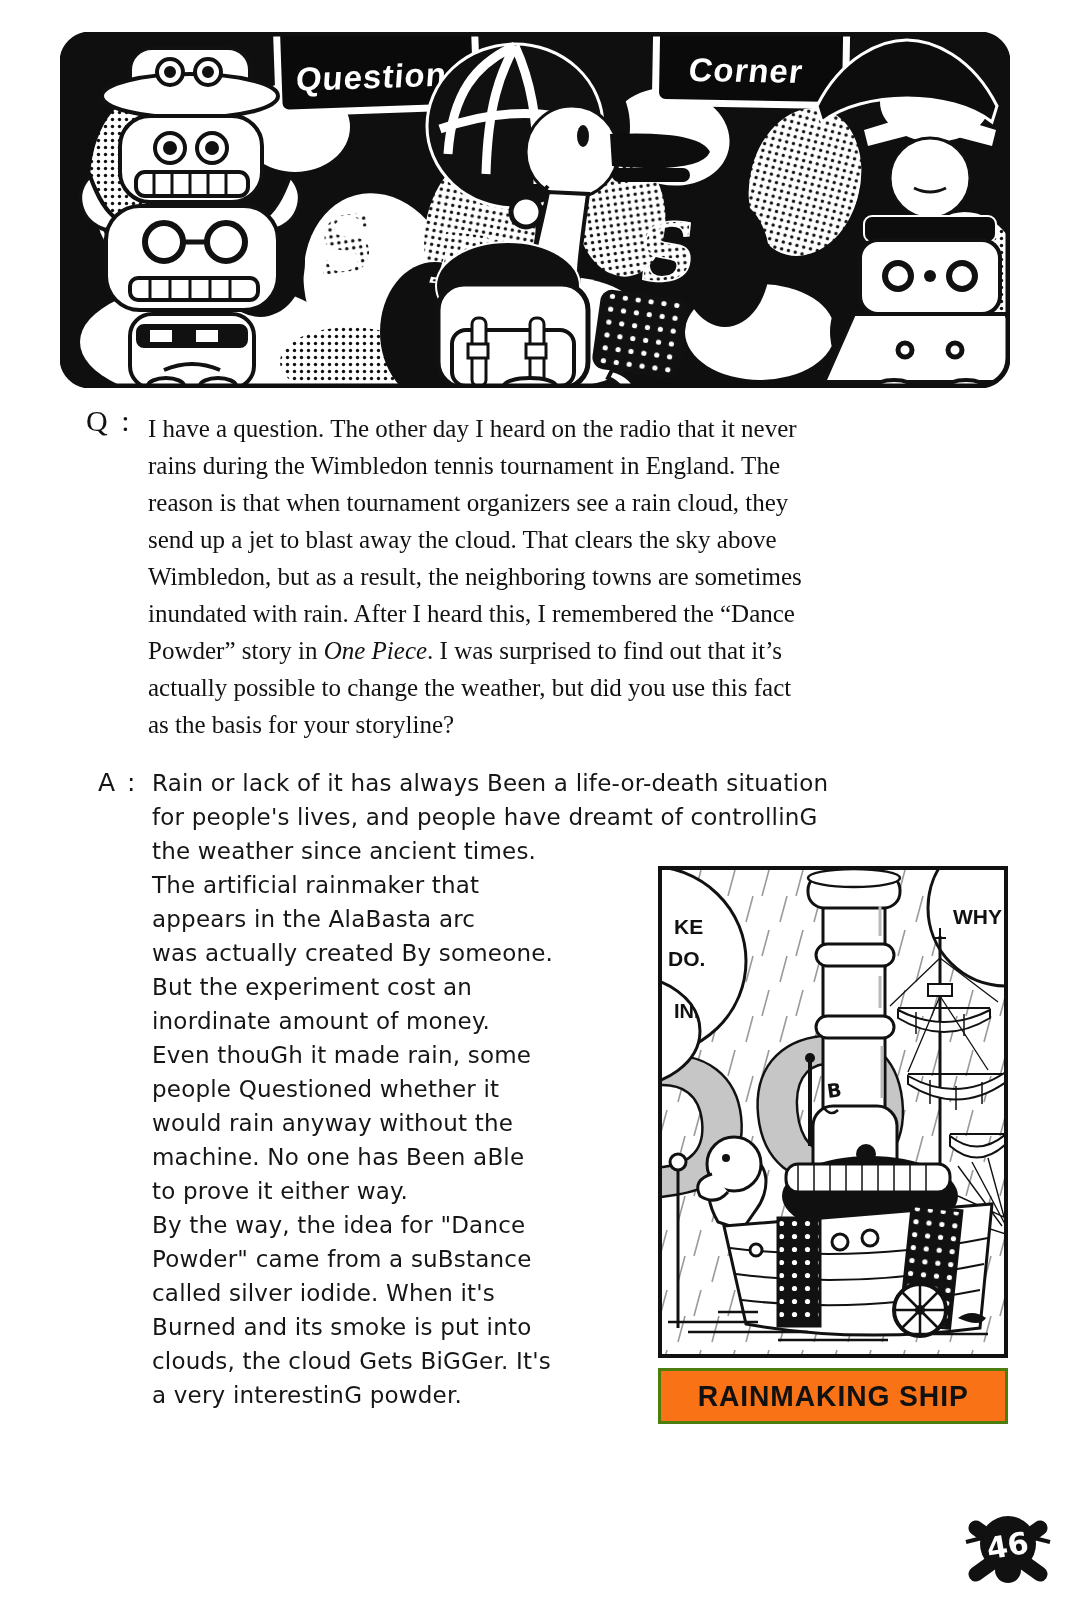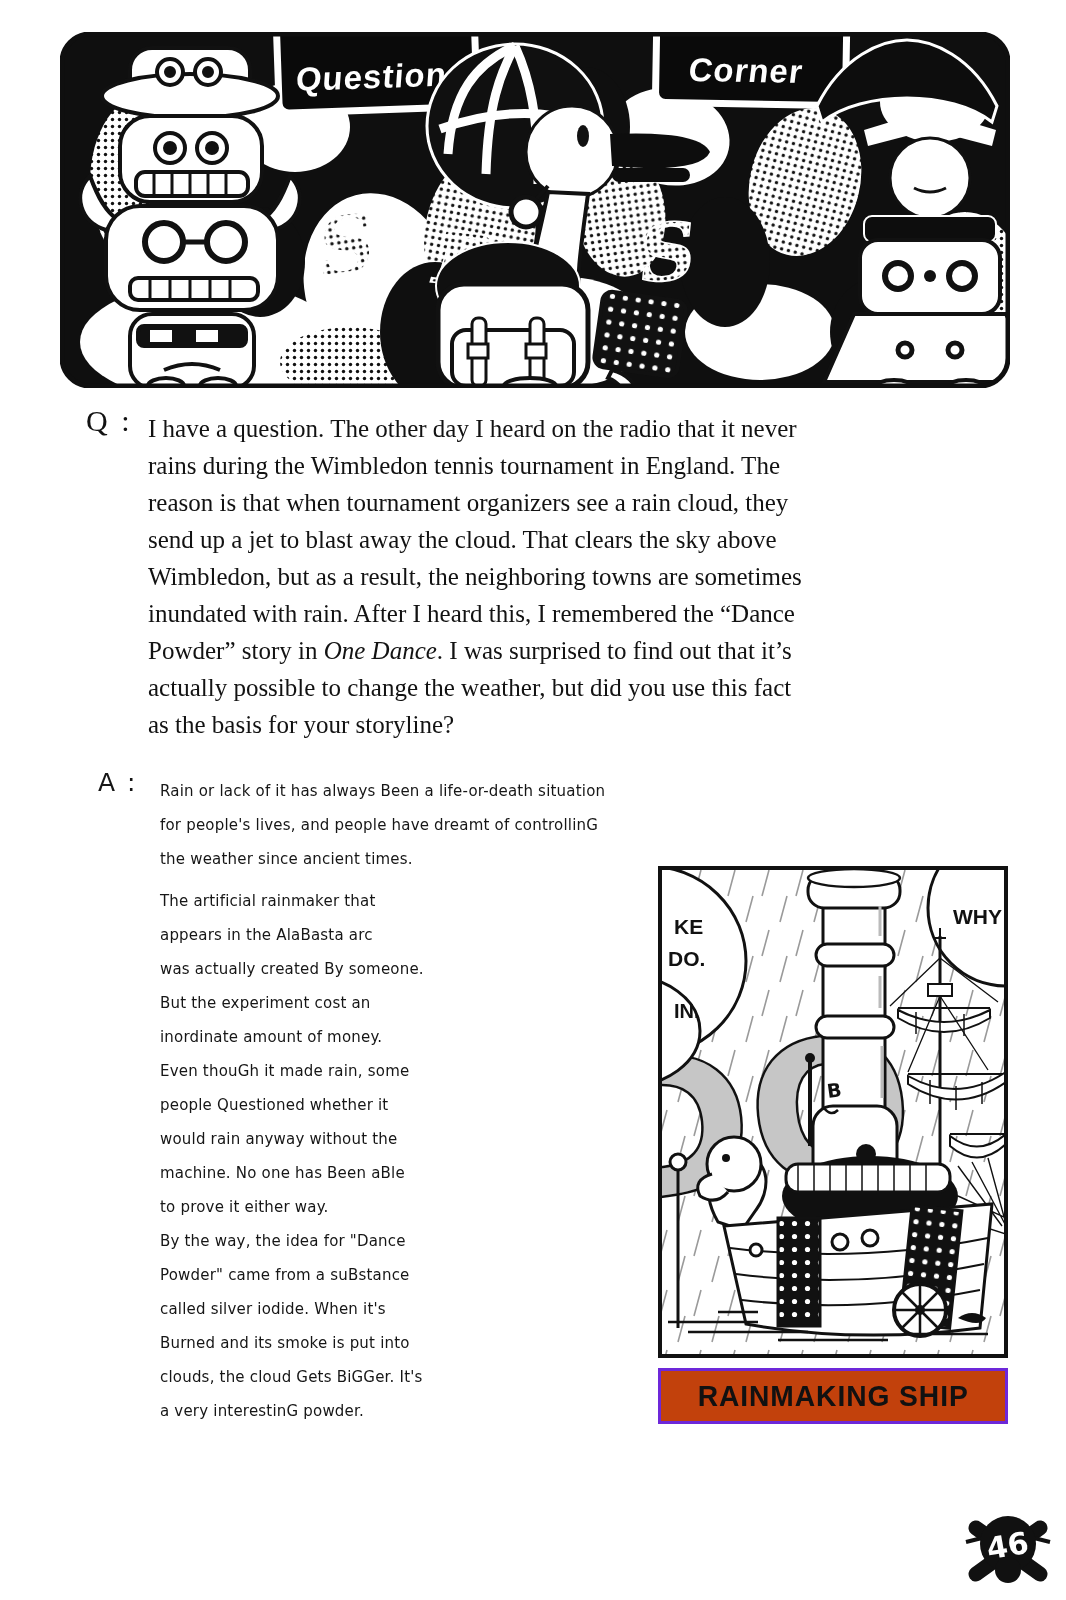--- a/index.html
+++ b/index.html
@@ -8,25 +8,25 @@
   .header-art{position:absolute;left:60px;top:32px;}
   
   .q-row{position:absolute;left:86px;top:402px;display:flex;align-items:flex-start;}
   .q-label{font-size:30px;width:62px;flex:none;letter-spacing:3px;line-height:37px;}
   .q-text{font-size:25px;line-height:37px;white-space:pre-wrap;width:862px;margin-top:8px;}
   .q-text i{font-style:italic;}
   
   .a-row{position:absolute;left:98px;top:766px;display:flex;align-items:flex-start;
          font-family:"DejaVu Sans",sans-serif;color:#161616;}
   .a-label{font-size:25px;width:54px;flex:none;letter-spacing:2px;line-height:34px;}
-  .a-text p{margin:8px;font-size:15px;line-height:34px;white-space:pre;letter-spacing:0.2px;}
+  .a-text p{margin:0;font-size:23px;line-height:34px;white-space:pre;letter-spacing:0.2px;}
   
   .panel{position:absolute;left:658px;top:866px;}
   .caption-box{position:absolute;left:658px;top:1368px;width:344px;height:50px;
-               border:3px solid #6d28d9;background:#c2410c;display:flex;align-items:center;justify-content:center;}
+               border:3px solid #4d7c0f;background:#f97316;display:flex;align-items:center;justify-content:center;}
   .caption-box span{font-family:"Liberation Sans",sans-serif;font-weight:bold;font-size:30px;
                     letter-spacing:1px;transform:scaleX(0.94);color:#111;}
   .pagenum{position:absolute;left:958px;top:1502px;}
 </style>
 </head>
 <body>
 
 <div class="page">
 
   <svg class="header-art" width="950" height="356" viewBox="0 0 950 356">
@@ -162,21 +162,21 @@
   </svg>
 
   <div class="q-row">
     <div class="q-label">Q :</div>
     <div class="q-text"><span>I have a question. The other day I heard on the radio that it never
 rains during the Wimbledon tennis tournament in England. The
 reason is that when tournament organizers see a rain cloud, they
 send up a jet to blast away the cloud. That clears the sky above
 Wimbledon, but as a result, the neighboring towns are sometimes
 inundated with rain. After I heard this, I remembered the “Dance
-Powder” story in </span><i>One Dance</i><span>. I was surprised to find out that it’s
+Powder” story in </span><i>One Piece</i><span>. I was surprised to find out that it’s
 actually possible to change the weather, but did you use this fact
 as the basis for your storyline?</span></div>
   </div>
 
   <div class="a-row">
     <div class="a-label">A :</div>
     <div class="a-text">
       <p>Rain or lack of it has always Been a life-or-death situation
 for people's lives, and people have dreamt of controllinG
 the weather since ancient times.</p>

